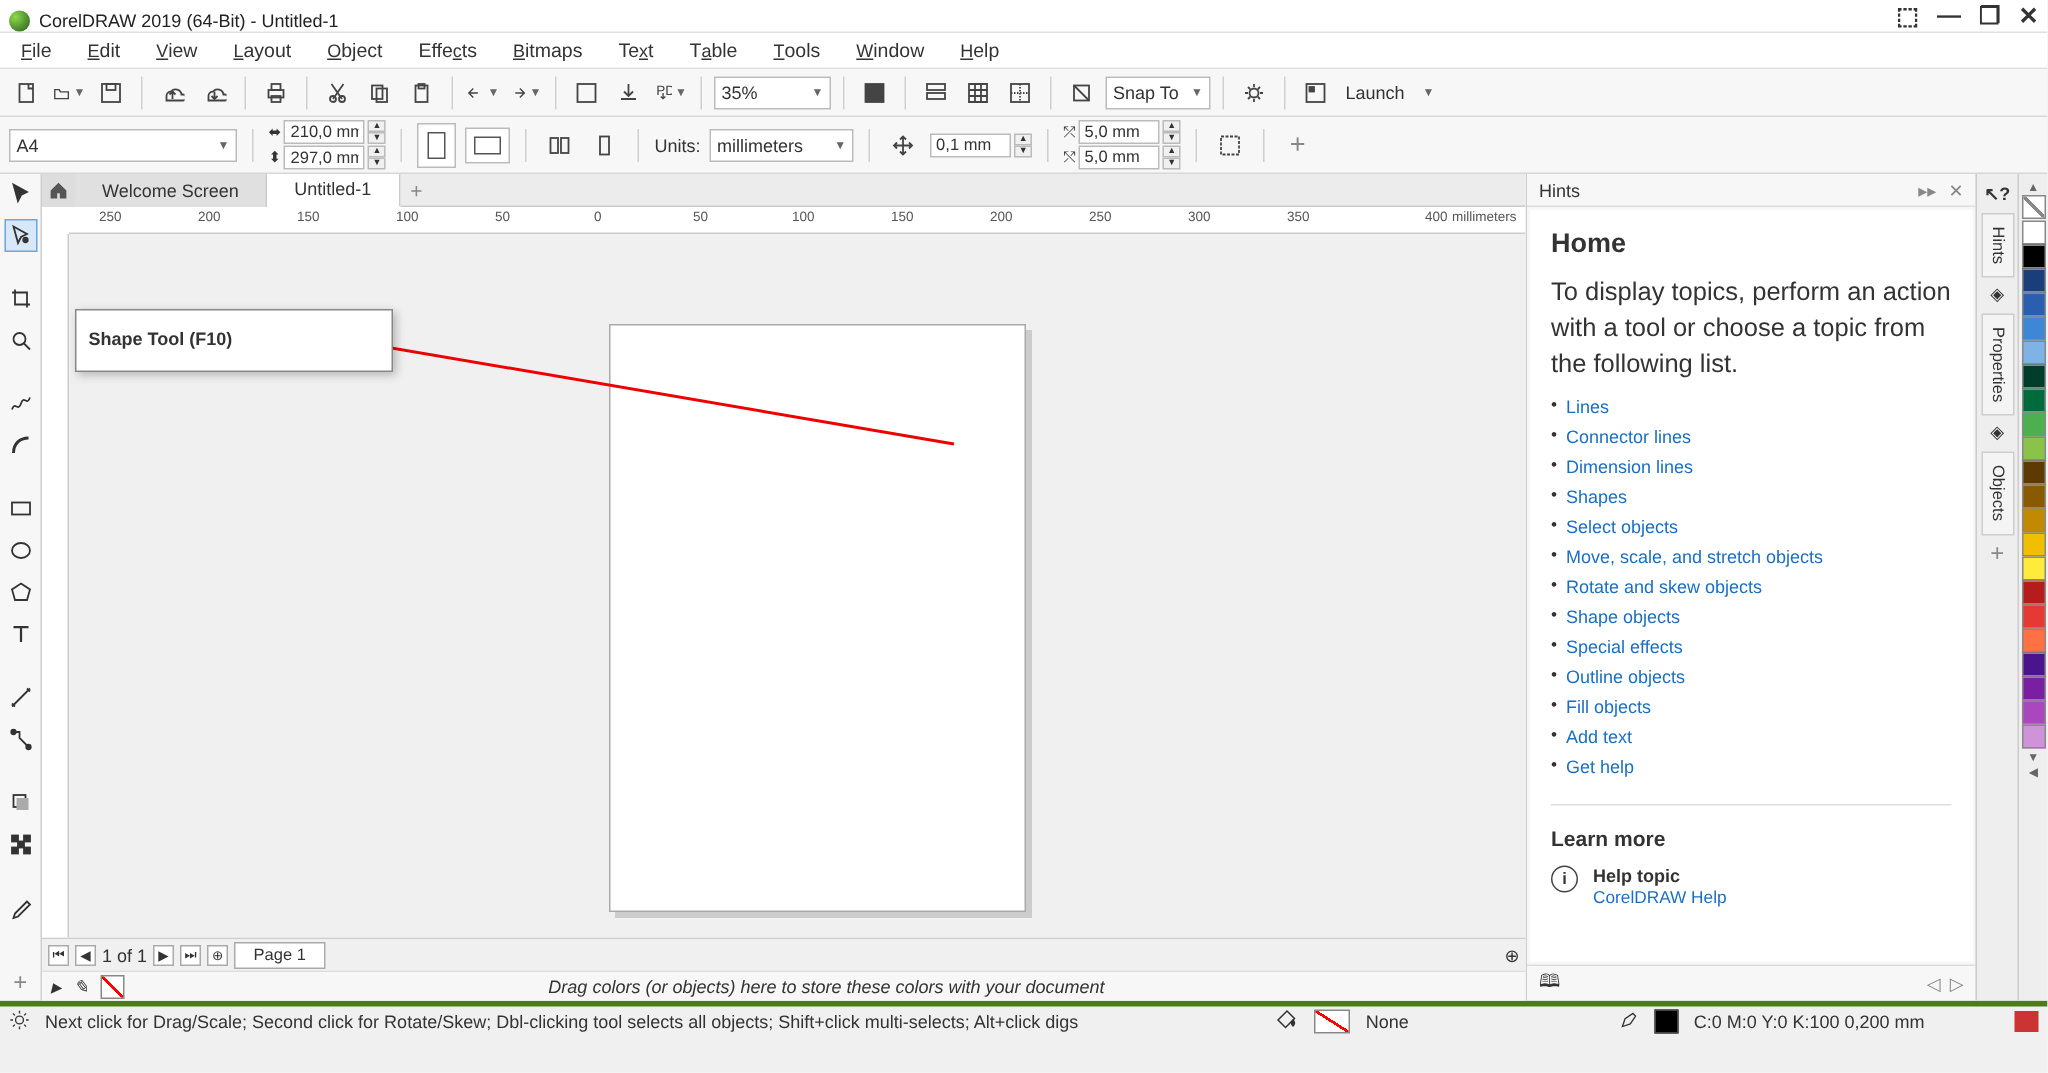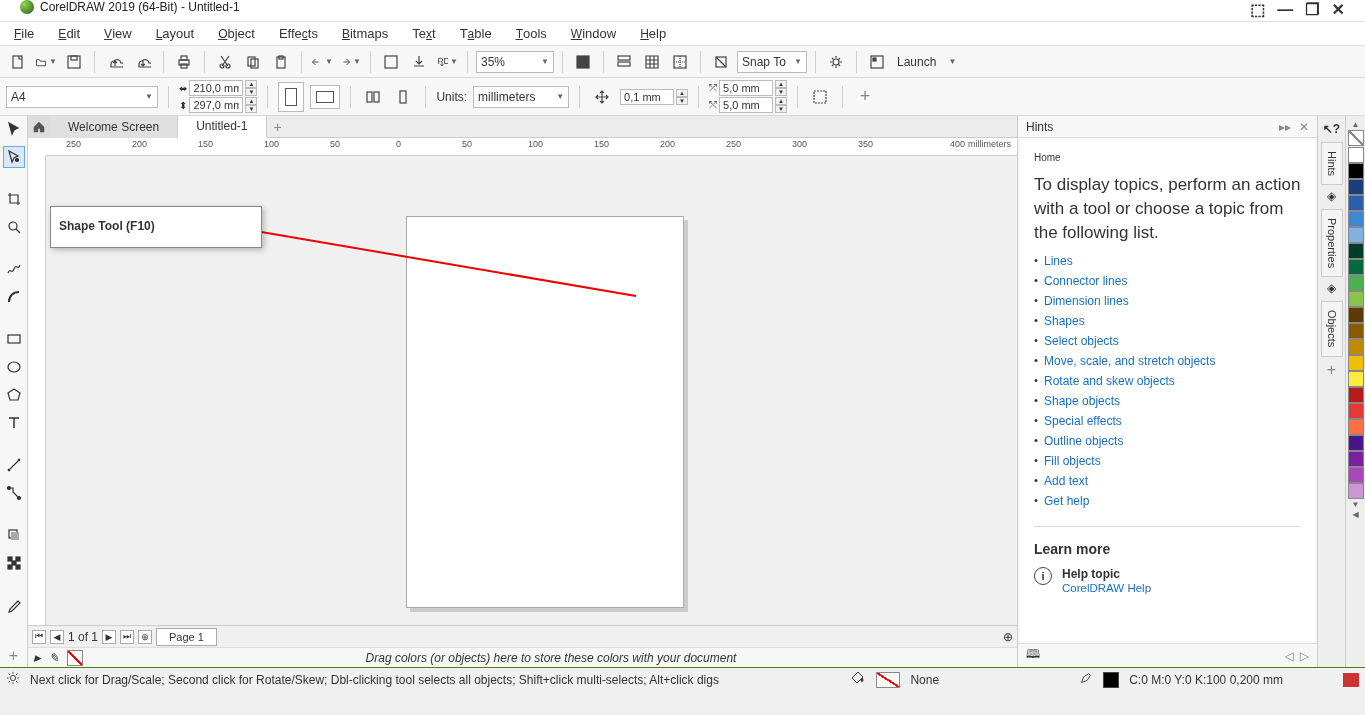--- a/index.html
+++ b/index.html
@@ -1,17 +1,17 @@
 <!DOCTYPE html>
 <html><head>
 <meta charset="utf-8">
 <style>
 *{margin:0;padding:0;box-sizing:border-box;font-family:"Segoe UI",Tahoma,sans-serif;font-size:12px;color:#333}
 html,body{width:1365px;height:715px;overflow:hidden;background:#f0f0f0}
-.titlebar{height:22px;background:#fff;display:flex;align-items:flex-start;padding:0 20px;border-bottom:1px solid #e0e0e0}
+.titlebar{height:22px;background:#fff;display:flex;align-items:flex-end;padding:0 6px;border-bottom:1px solid #e0e0e0}
 .titlebar .appicon{width:14px;height:14px;border-radius:50%;background:radial-gradient(circle at 30% 30%,#8fd94a,#235b1e);margin-right:6px}
 .titlebar-title{flex:1;font-size:12px;color:#222}
 .titlebar-btns{display:flex;gap:12px;align-items:center}
 .titlebar-btns span{font-size:16px;font-weight:bold;cursor:default}
 .menubar{height:24px;background:#fff;display:flex;align-items:center;padding:0 4px;gap:4px;border-bottom:1px solid #e0e0e0}
 .menubar span{padding:2px 10px;font-size:13px}
 .menubar span u{text-decoration:underline}
 .toolbar{height:32px;background:#f7f7f7;display:flex;align-items:center;padding:0 6px;gap:4px;border-bottom:1px solid #d8d8d8}
 .toolbar2{height:38px;background:#f7f7f7;display:flex;align-items:center;padding:0 6px;gap:6px;border-bottom:1px solid #d8d8d8}
 .tbtn{width:24px;height:24px;display:flex;align-items:center;justify-content:center;border:1px solid transparent;border-radius:2px}
@@ -47,38 +47,38 @@
 .rulerV{position:absolute;left:0;top:0;width:18px;height:100%;background:#fff;border-right:1px solid #ccc}
 .page{position:absolute;left:360px;top:60px;width:278px;height:392px;background:#fff;border:1px solid #aaa;box-shadow:4px 4px 0 rgba(0,0,0,0.15)}
 .tooltip{position:absolute;left:4px;top:50px;width:212px;background:#fff;border:1px solid #888;padding:12px 8px;box-shadow:2px 2px 6px rgba(0,0,0,0.25);z-index:20}
 .tooltip .tt-title{font-weight:bold;font-size:12px;margin-bottom:2px}
 .tooltip .tt-desc{font-size:11px;color:#444}
 .arrow{position:absolute;z-index:15}
 .hintspanel{width:300px;background:#f7f7f7;border-left:1px solid #ccc;display:flex;flex-direction:column}
 .hintshead{height:22px;display:flex;align-items:center;padding:0 8px;border-bottom:1px solid #ddd;font-size:12px}
 .hintshead .spacer{flex:1}
 .hintsbody{padding:12px 14px;overflow:auto;flex:1;background:#fff;margin:2px}
-.hintsbody h2{font-size:10px;font-weight:normal;margin-bottom:10px}
+.hintsbody h2{font-size:18px;font-weight:bold;margin-bottom:10px}
 .hintsbody p{font-size:17px;margin-bottom:10px;color:#333;line-height:1.4}
 .hintsbody ul{list-style:none}
 .hintsbody li{font-size:11.5px;margin-bottom:6px;padding-left:10px;position:relative}
 .hintsbody li:before{content:"•";position:absolute;left:0;color:#333}
 .hintsbody li a{color:#1a6fc4;text-decoration:none}
 .hintsbody h3{font-size:14px;font-weight:bold;margin:18px 0 10px;border-top:1px solid #ddd;padding-top:14px}
 .helptopic{display:flex;gap:10px;align-items:flex-start}
 .helptopic .info{width:18px;height:18px;border:1.5px solid #444;border-radius:50%;display:flex;align-items:center;justify-content:center;font-weight:bold;font-size:11px;flex-shrink:0}
 .sidetabs{width:28px;background:#eee;border-left:1px solid #ccc;display:flex;flex-direction:column;align-items:center;padding-top:6px;gap:2px}
 .sidetab{writing-mode:vertical-rl;padding:8px 4px;font-size:11px;background:#f4f4f4;border:1px solid #ccc;margin-bottom:2px}
 .colorbar{width:20px;background:#eee;border-left:1px solid #ccc;display:flex;flex-direction:column;align-items:center;padding-top:4px;gap:1px}
 .swatch{width:16px;height:16px;border:1px solid #888}
 .pagebar{height:22px;background:#f0f0f0;border-top:1px solid #ccc;display:flex;align-items:center;padding:0 4px;font-size:11px;gap:4px}
 .navbtn{width:14px;height:14px;border:1px solid #aaa;background:#fff;display:flex;align-items:center;justify-content:center;font-size:9px}
 .pagetab{padding:2px 12px;background:#fff;border:1px solid #aaa;font-size:11px}
 .colorstrip{height:20px;background:#f7f7f7;border-top:1px solid #ddd;display:flex;align-items:center;padding:0 6px;gap:8px;font-size:11px;color:#888;font-style:italic}
-.statusbar{height:24px;background:#f0f0f0;border-top:1px solid #4d7c0f;display:flex;align-items:center;padding:0 6px;gap:10px;font-size:12px}
+.statusbar{height:24px;background:#f0f0f0;border-top:4px solid #4d7c0f;display:flex;align-items:center;padding:0 6px;gap:10px;font-size:12px}
 .statusbar .flex{flex:1}
 .noneswatch{width:24px;height:16px;border:1px solid #888;background:#fff;position:relative}
 .noneswatch:before{content:"";position:absolute;left:0;top:0;right:0;bottom:0;background:linear-gradient(to top right,transparent 46%,red 46%,red 54%,transparent 54%)}
 .blackswatch{width:16px;height:16px;background:#000;border:1px solid #444}
 </style>
 </head>
 <body>
 
 <div class="titlebar">
   <div class="appicon"></div>

